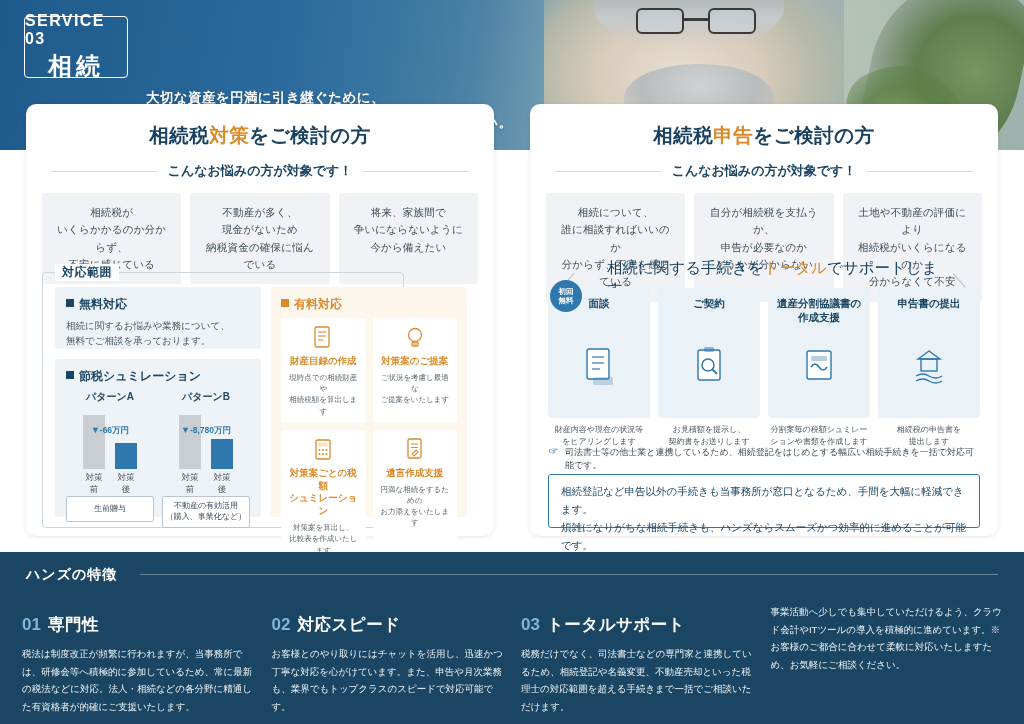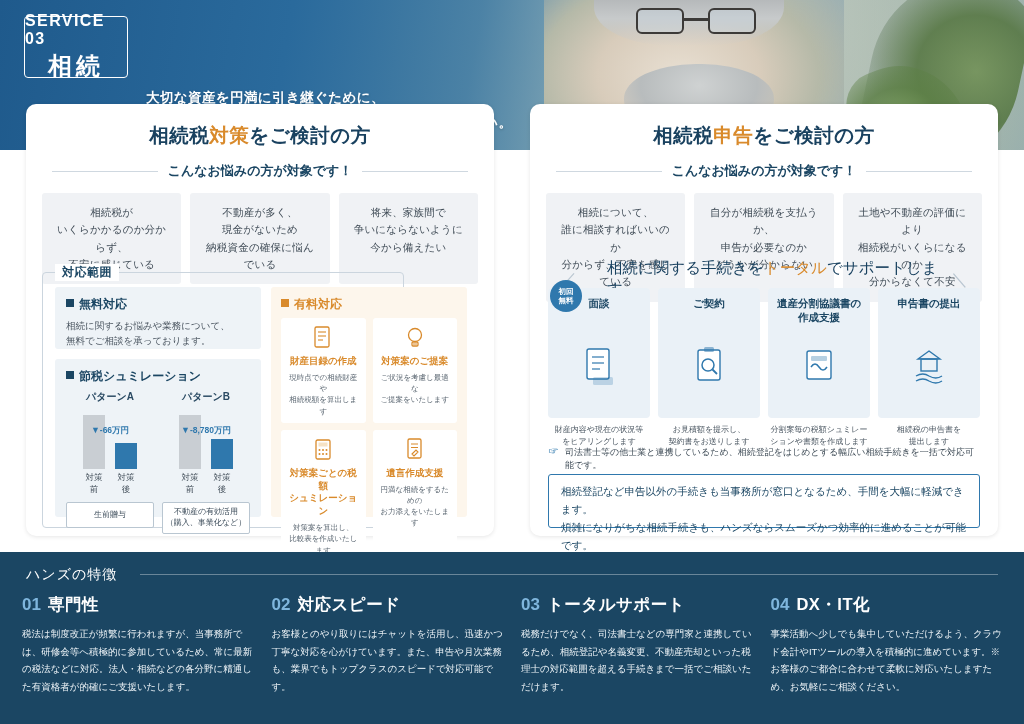--- a/index.html
+++ b/index.html
@@ -137,21 +137,21 @@
   .bar.h3 { height: 54px; }
   .bar.h4 { height: 30px; }
   .arrow-lbl {
     position: absolute; top: 18px; left: 50%; transform: translateX(-50%);
     font-size: 8.5px; color: #2f78ad; font-weight: bold; white-space: nowrap;
   }
   .arrow-lbl .down { font-size: 9px; }
   .xlabels { display: flex; justify-content: center; gap: 10px; margin-top: 3px; }
   .xlabels span { width: 22px; text-align: center; font-size: 8.5px; color: #44505b; }
   .pill {
-    margin-top: 6px; background: #fff; border: 1px solid #b9c6d1; border-radius: 2px;
+    background: #fff; border: 1px solid #b9c6d1; border-radius: 2px;
     font-size: 8px; color: #3b4b59; text-align: center; line-height: 1.35; padding: 4px 2px;
     min-height: 26px; display: flex; align-items: center; justify-content: center;
   }
 
   .paid-box {
     position: absolute; left: 228px; top: 14px; width: 196px; height: 230px;
     background: #fdf6ec; border-radius: 3px; padding: 9px 10px;
   }
   .paid-grid { display: grid; grid-template-columns: 1fr 1fr; gap: 7px; margin-top: 4px; }
   .pitem { background: #fff; border-radius: 3px; padding: 7px 5px 6px; text-align: center; }
@@ -196,28 +196,28 @@
     border: 1.5px solid #2f78ad; border-radius: 3px; background: #fff;
     padding: 8px 12px; font-size: 10.5px; color: #1b4663; line-height: 1.7;
   }
 
   
   .footer {
     position: absolute; left: 0; top: 552px; width: 1024px; height: 172px;
     background: #1b4663; color: #fff;
   }
   .footer-title {
-    position: absolute; left: 26px; top: 14px; font-size: 14px; font-weight: normal; letter-spacing: 1px;
+    position: absolute; left: 26px; top: 14px; font-size: 14px; font-weight: bold; letter-spacing: 1px;
   }
   .footer-rule { position: absolute; left: 140px; top: 22px; width: 858px; height: 1px; background: rgba(255,255,255,.35); }
   .feat-row { position: absolute; left: 22px; top: 42px; width: 984px; display: flex; gap: 14px; }
   .feat { flex: 1; }
   .feat .fh { display: flex; align-items: baseline; gap: 7px; }
   .feat .num { font-size: 17px; font-weight: bold; color: #7fb6dd; }
-  .feat .fname { font-size: 16.5px; font-weight: bold; letter-spacing: .5px; }
+  .feat .fname { font-size: 16.5px; font-weight: bold; letter-spacing: .5px; margin-top: 20px; }
   .feat .fbody { font-size: 9.5px; line-height: 1.85; margin-top: 9px; color: #eef4f8; }
 </style>
 </head>
 <body>
 
 <div class="page">
 
   <div class="hero">
     <div class="photo-person"></div>
     <div class="hair"></div>
@@ -496,22 +496,18 @@
         <div class="fbody">お客様とのやり取りにはチャットを活用し、迅速かつ丁寧な対応を心がけています。また、申告や月次業務も、業界でもトップクラスのスピードで対応可能です。</div>
       </div>
       <div class="feat">
         <div class="fh">
           <span class="num">03</span>
           <span class="fname">トータルサポート</span>
         </div>
         <div class="fbody">税務だけでなく、司法書士などの専門家と連携しているため、相続登記や名義変更、不動産売却といった税理士の対応範囲を超える手続きまで一括でご相談いただけます。</div>
       </div>
       <div class="feat">
-        <div class="fh">
-          <span class="num">04</span>
-          <span class="fname">DX・IT化</span>
-        </div>
         <div class="fbody">事業活動へ少しでも集中していただけるよう、クラウド会計やITツールの導入を積極的に進めています。※お客様のご都合に合わせて柔軟に対応いたしますため、お気軽にご相談ください。</div>
       </div>
     </div>
   </div>
 
 </div>
 
 </body></html>

